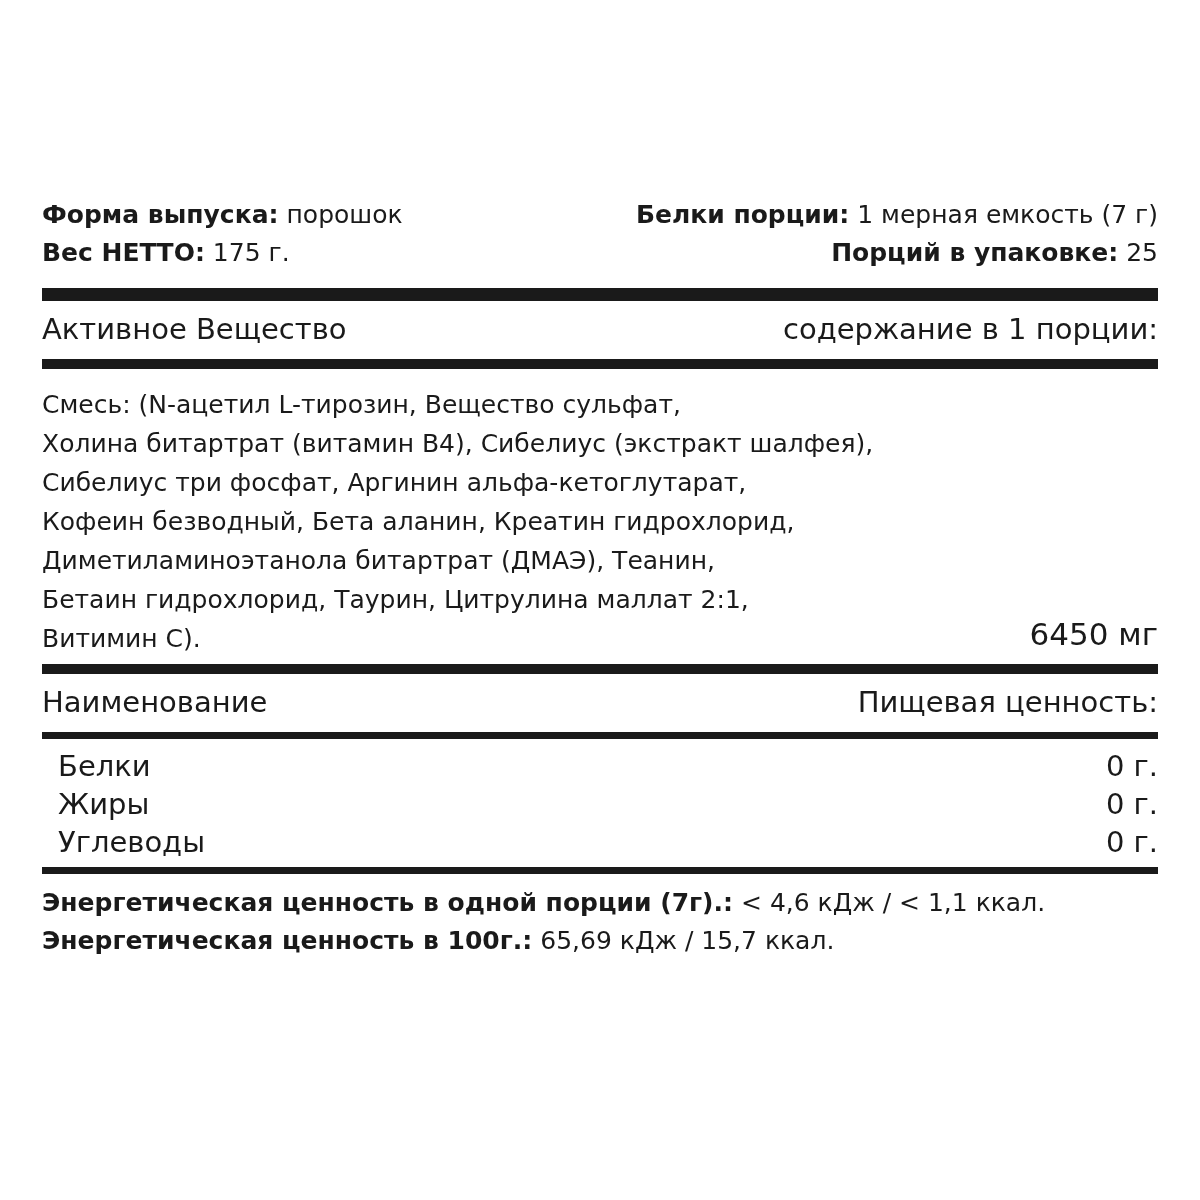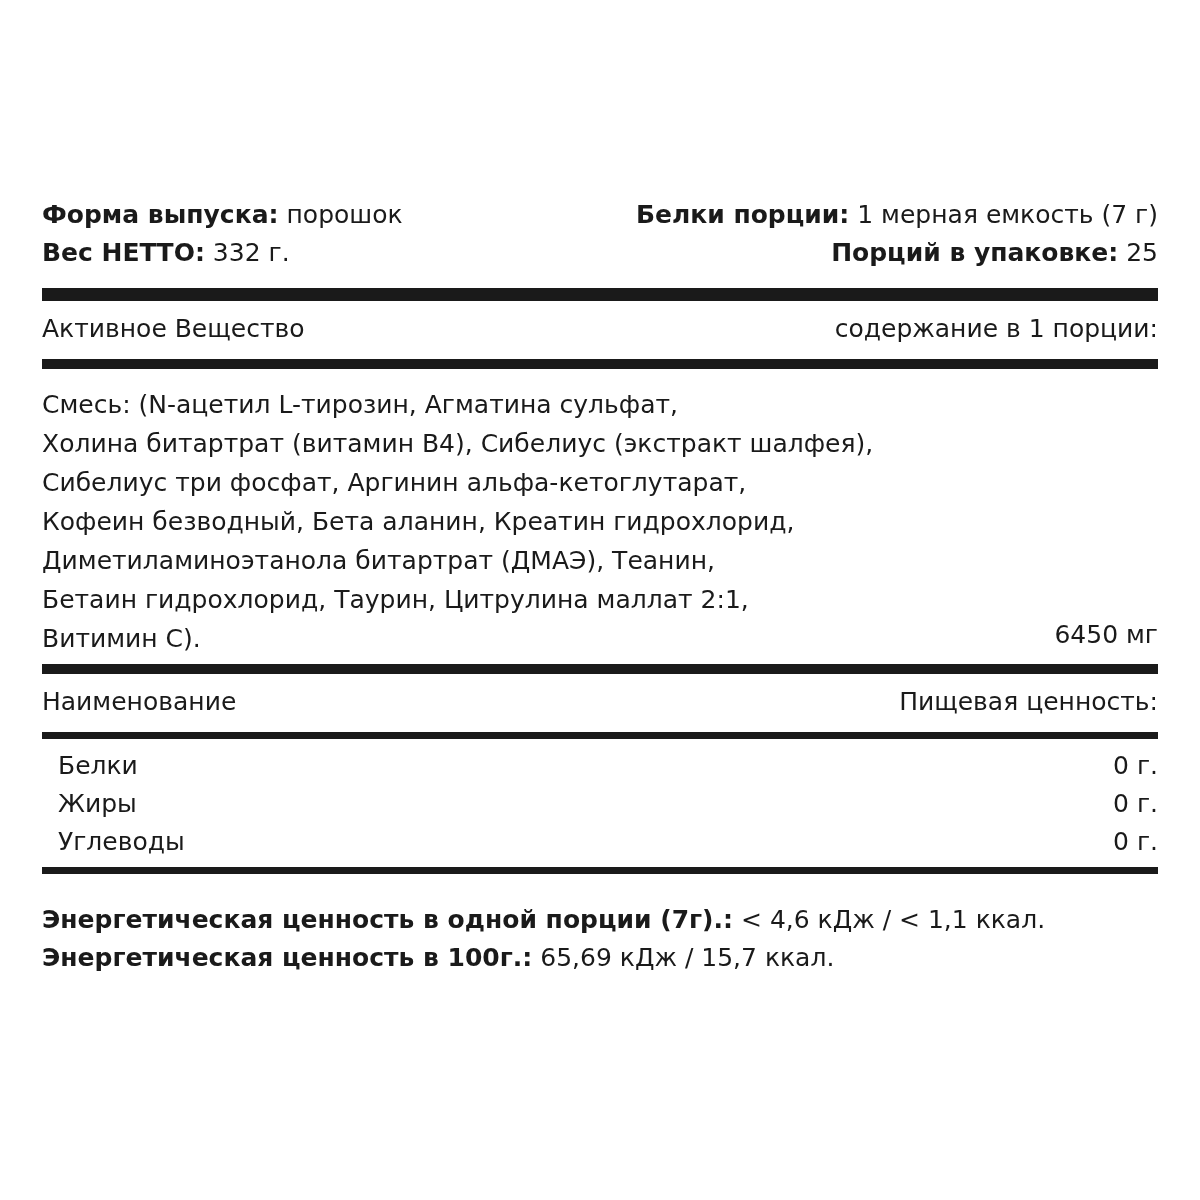--- a/index.html
+++ b/index.html
@@ -66,21 +66,21 @@
     height: 7px;
     background: #1a1a1a;
     width: 100%;
   }
 
   
   .row {
     display: flex;
     justify-content: space-between;
     align-items: baseline;
-    font-size: 25px;
+    font-size: 29px;
     line-height: 40px;
     width: 100%;
     gap: 16px;
   }
   .section-head {
     padding: 8px 0 10px 0;
   }
 
   
   .blend {
@@ -89,38 +89,37 @@
   }
   .blend-lines {
     font-size: 25px;
     line-height: 39px;
     max-width: 1000px;
   }
   .blend-amount {
     position: absolute;
     right: 0;
     bottom: 10px;
-    font-size: 25px;
+    font-size: 31px;
     line-height: 39px;
     white-space: nowrap;
   }
 
   
   .nutri {
     padding: 8px 0 6px 0;
     margin-left: 16px;
   }
   .nutri .row {
     line-height: 38px;
   }
 
   
   .energy {
     padding: 10px 0 0 0;
-    margin-top: 17px;
   }
   .energy-line {
     font-size: 25px;
     line-height: 38px;
     white-space: nowrap;
   }
   .energy-line .lbl { font-weight: bold; }
 </style>
 </head>
 <body>
@@ -135,41 +134,41 @@
           <span>порошок</span>
         </div>
         <div class="hcell right">
           <span class="bold">Белки порции:</span>
           <span>1 мерная емкость (7 г)</span>
         </div>
       </div>
       <div class="header-row">
         <div class="hcell left">
           <span class="bold">Вес НЕТТО:</span>
-          <span>332 г.</span>
+          <span>175 г.</span>
         </div>
         <div class="hcell right">
           <span class="bold">Порций в упаковке:</span>
           <span>25</span>
         </div>
       </div>
     </div>
 
     <div class="rule-thick"></div>
 
     <div class="row section-head">
       <span>Активное Вещество</span>
       <span>содержание в 1 порции:</span>
     </div>
 
     <div class="rule-med"></div>
 
     <div class="blend">
       <div class="blend-lines">
-        <div>Смесь: (N-ацетил L-тирозин, Агматина сульфат,</div>
+        <div>Смесь: (N-ацетил L-тирозин, Вещество сульфат,</div>
         <div>Холина битартрат (витамин B4), Сибелиус (экстракт шалфея),</div>
         <div>Сибелиус три фосфат, Аргинин альфа-кетоглутарат,</div>
         <div>Кофеин безводный, Бета аланин, Креатин гидрохлорид,</div>
         <div>Диметиламиноэтанола битартрат (ДМАЭ), Теанин,</div>
         <div>Бетаин гидрохлорид, Таурин, Цитрулина маллат 2:1,</div>
         <div>Витимин С).</div>
       </div>
       <div class="blend-amount">6450 мг</div>
     </div>
 

